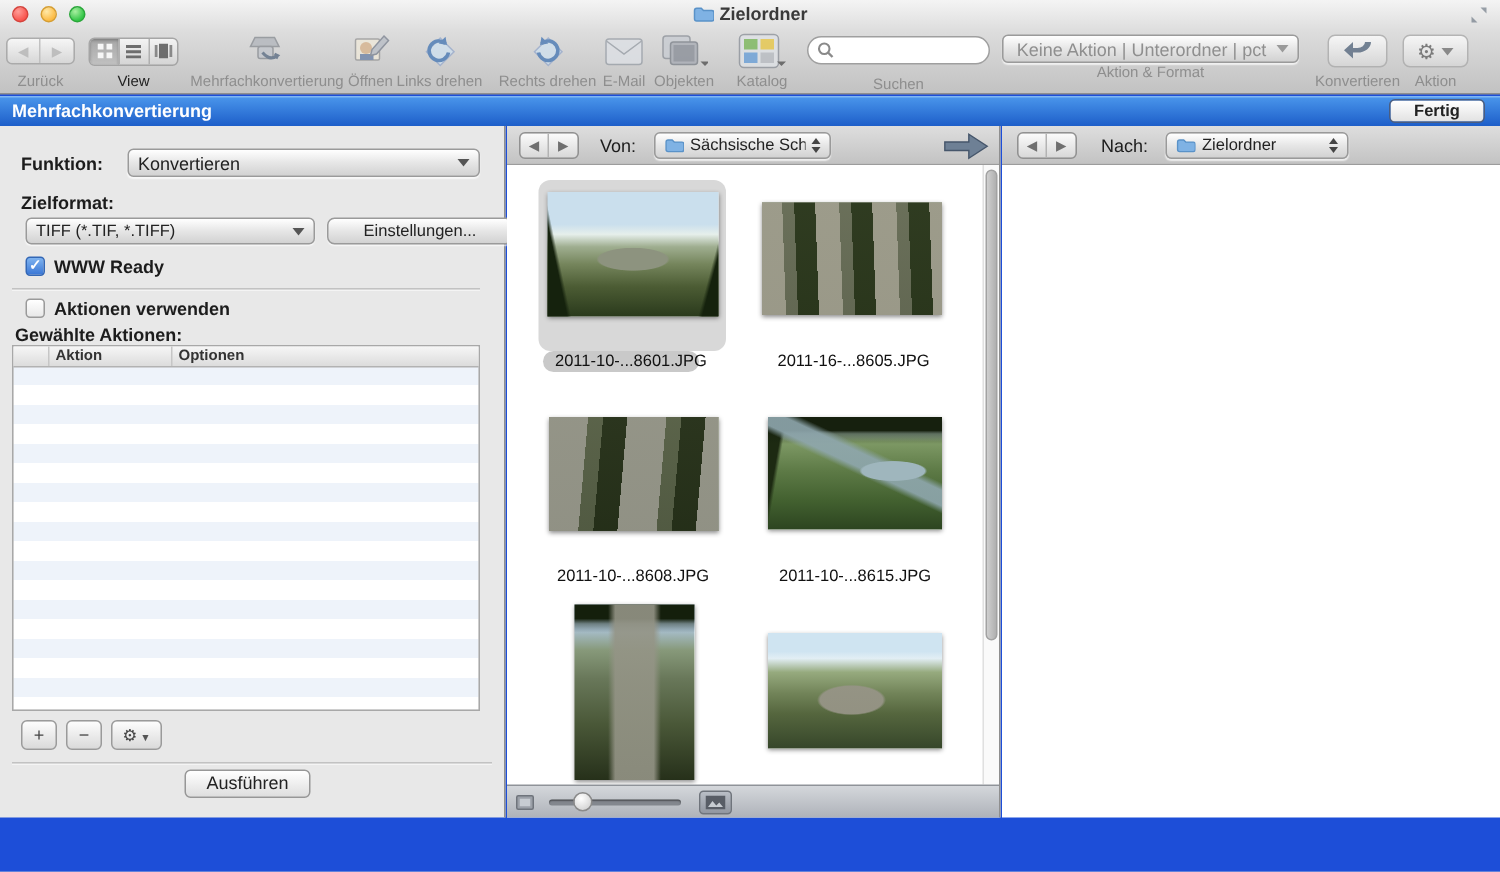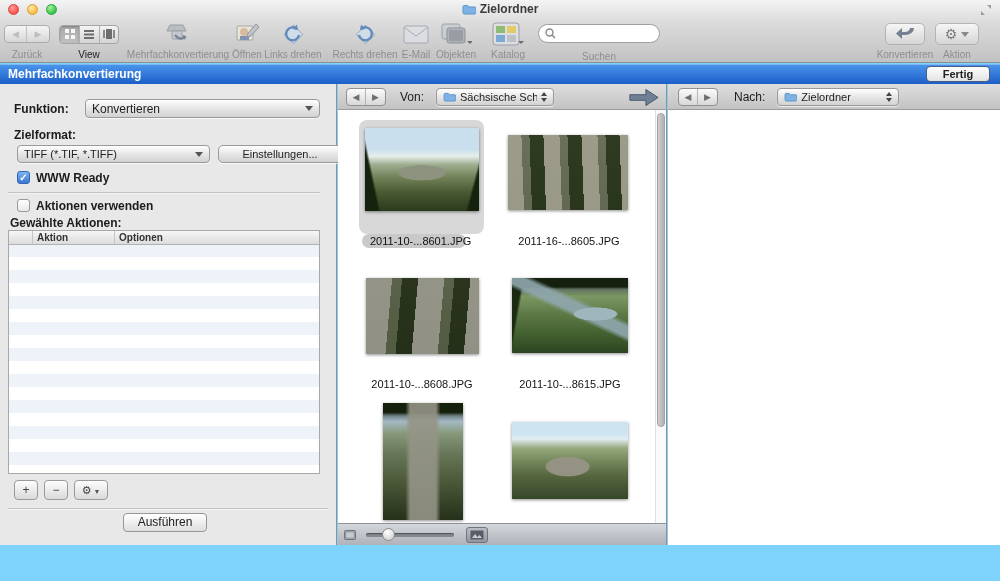--- a/index.html
+++ b/index.html
@@ -1,17 +1,17 @@
 <!DOCTYPE html>
 <html><head>
 <meta charset="utf-8">
 <style>
   * { margin:0; padding:0; box-sizing:border-box; }
   body { font-family:"Liberation Sans", sans-serif; background:#ddd; }
-  .window { position:relative; width:1000px; height:581px; overflow:hidden; background:#7dd3fc;padding-left:36px; }
+  .window { position:relative; width:1000px; height:581px; overflow:hidden; background:#1d4ed8;padding-left:36px; }
 
   
   .chrome { position:absolute; top:0; left:0; right:0; height:63px;
     background:linear-gradient(#f4f4f4, #dcdcdc 35%, #c2c2c2); border-bottom:1px solid #8e8e8e; }
   .tl { position:absolute; top:4px; left:8px; display:flex; gap:8px; }
   .light { width:11px; height:11px; border-radius:50%; display:inline-block; }
   .light.red { background:radial-gradient(circle at 35% 30%, #ff9d97, #f9564f 70%); border:1px solid #d5433c; }
   .light.yellow { background:radial-gradient(circle at 35% 30%, #ffe9a8, #fcbb45 70%); border:1px solid #d59e33; }
   .light.green { background:radial-gradient(circle at 35% 30%, #a8efa0, #35c649 70%); border:1px solid #2aa73a; }
   .wtitle { position:absolute; top:2px; left:0; right:0; text-align:center; font-size:12px; color:#3a3a3a; font-weight:700; }
@@ -281,20 +281,27 @@
       <div class="tlabel" style="position:absolute;bottom:0;width:100%">Suchen</div>
     </div>
     <div class="searchfield">
       <svg width="11" height="11" viewBox="0 0 11 11">
           <circle cx="4.5" cy="4.5" r="3.5" fill="none" stroke="#8a8a8a" stroke-width="1.4"></circle>
           <path d="M7 7 l3 3" stroke="#8a8a8a" stroke-width="1.6"></path>
         </svg>
       <input type="text" style="">
     </div>
 
+    <div class="titem" style="left:668px;width:198px">
+      <div class="combo" style="height:19px;margin-top:3px;color:#8f8f8f">
+        <span class="txt">Keine Aktion | Unterordner | pct</span>
+        <span class="caret" style="border-top-color:#9a9a9a"></span>
+      </div>
+      <div class="tlabel">Aktion &amp; Format</div>
+    </div>
 
     <div class="titem" style="left:875px;width:60px">
       <div class="ticon">
           <div class="iconbtn" style="width:40px">
             <svg width="22" height="14" viewBox="0 0 22 14">
               <path d="M20 1 a9 7 0 0 1 -9 7 h-3 v4 l-6 -5.5 6 -5.5 v4 h3 a5 4 0 0 0 5 -4 z" fill="#5a6c82"></path>
             </svg>
           </div>
         </div>
       <div class="tlabel">Konvertieren</div>

